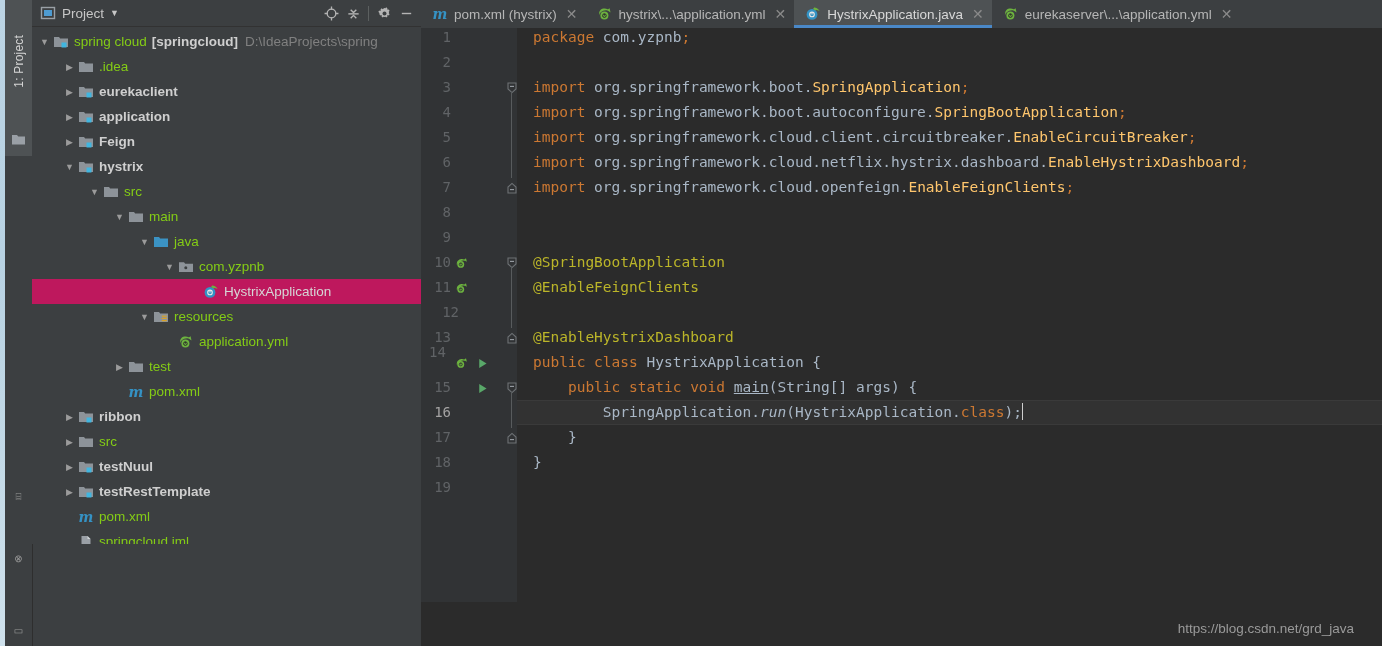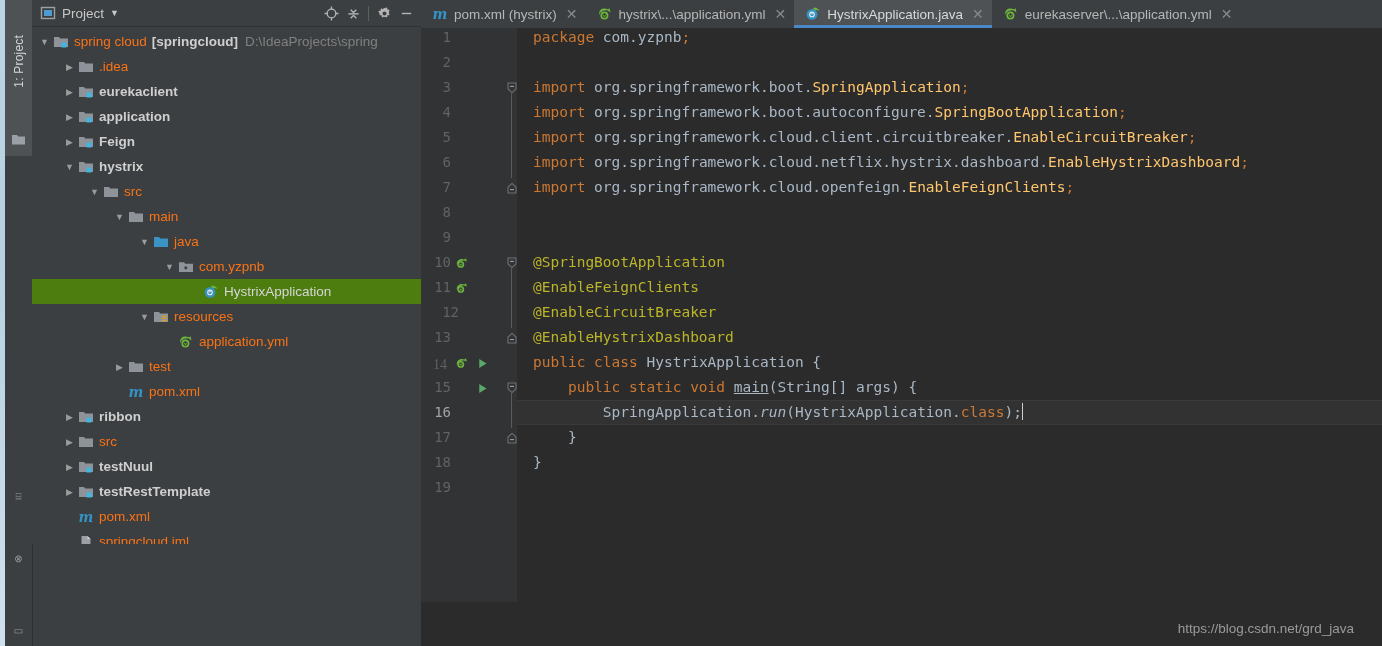--- a/index.html
+++ b/index.html
@@ -36,27 +36,27 @@
   .ph-icon{width:16px;height:16px;margin-right:6px;flex:0 0 auto;}
   .ph-title{font-size:13.5px;color:#c7c7c7;}
   .ph-caret{margin-left:6px;font-size:9px;color:#c7c7c7;}
   .ph-spacer{flex:1 1 auto;}
   .ph-btn{width:22px;height:22px;display:flex;align-items:center;justify-content:center;
     color:#b4b4b4;}
   .ph-sep{width:1px;height:15px;background:#5c6060;margin:0 4px;}
 
   .tree{position:absolute;left:0;top:27px;right:0;bottom:0;overflow:hidden;padding-top:2px;}
   .row{position:relative;height:25px;display:flex;align-items:center;white-space:nowrap;}
-  .row.selected{background:#4d7c0f;}
+  .row.selected{background:#be185d;}
   .arrow{width:13px;height:13px;flex:0 0 auto;margin-right:2px;display:flex;align-items:center;
     justify-content:center;color:#9b9b9b;font-size:9px;}
   .arrow.blank{visibility:hidden;}
   .ico{width:16px;height:16px;flex:0 0 auto;margin-right:5px;display:flex;align-items:center;
     justify-content:center;}
-  .lbl{font-size:13.5px;color:#f97316;}
+  .lbl{font-size:13.5px;color:#84cc16;}
   .lbl.bold{font-weight:bold;color:#cfcfcf;}
   .lbl.dim{color:#808080;font-weight:normal;margin-left:7px;}
   .lbl.sel{color:#d6d6d6;}
 
   
   .editor{position:absolute;left:421px;top:0;right:0;bottom:0;background:#2b2b2b;}
   .tabbar{position:relative;height:28px;background:#3c3f41;display:flex;align-items:stretch;
     overflow:hidden;}
   .tab{position:relative;display:flex;align-items:center;padding:0 8px 0 11px;
     font-size:13.5px;color:#b6b6b6;background:#3c3f41;max-width:330px;}
@@ -455,21 +455,20 @@
           <div class="codeline" style="top: 22px; left: 16px;"></div>
           <div class="codeline" style="top: 47px; left: 16px;"><span class="kw">import</span><span class="pl"> org.springframework.boot.</span><span class="cls">SpringApplication</span><span class="kw">;</span></div>
           <div class="codeline" style="top: 72px; left: 16px;"><span class="kw">import</span><span class="pl"> org.springframework.boot.autoconfigure.</span><span class="cls">SpringBootApplication</span><span class="kw">;</span></div>
           <div class="codeline" style="top: 97px; left: 16px;"><span class="kw">import</span><span class="pl"> org.springframework.cloud.client.circuitbreaker.</span><span class="cls">EnableCircuitBreaker</span><span class="kw">;</span></div>
           <div class="codeline" style="top: 122px; left: 16px;"><span class="kw">import</span><span class="pl"> org.springframework.cloud.netflix.hystrix.dashboard.</span><span class="cls">EnableHystrixDashboard</span><span class="kw">;</span></div>
           <div class="codeline" style="top: 147px; left: 16px;"><span class="kw">import</span><span class="pl"> org.springframework.cloud.openfeign.</span><span class="cls">EnableFeignClients</span><span class="kw">;</span></div>
           <div class="codeline" style="top: 172px; left: 16px;"></div>
           <div class="codeline" style="top: 197px; left: 16px;"></div>
           <div class="codeline" style="top: 222px; left: 16px;"><span class="ann">@SpringBootApplication</span></div>
           <div class="codeline" style="top: 247px; left: 16px;"><span class="ann">@EnableFeignClients</span></div>
-          <div class="codeline" style="top: 272px; left: 16px;"><span class="ann">@EnableCircuitBreaker</span></div>
           <div class="codeline" style="top: 297px; left: 16px;"><span class="ann">@EnableHystrixDashboard</span></div>
           <div class="codeline" style="top: 322px; left: 16px;"><span class="kw">public class </span><span class="ident">HystrixApplication {</span></div>
           <div class="codeline" style="top: 347px; left: 16px;">    <span class="kw">public static void </span><span class="mth">main</span><span class="ident">(String[] args) {</span></div>
           <div class="codeline" style="top: 372px; left: 16px;">        <span class="ident">SpringApplication.</span><span class="itl ident">run</span><span class="ident">(HystrixApplication.</span><span class="kw">class</span><span class="ident">);</span><span class="caret"></span></div>
           <div class="codeline" style="top: 397px; left: 16px;">    <span class="ident">}</span></div>
           <div class="codeline" style="top: 422px; left: 16px;"><span class="ident">}</span></div>
           <div class="codeline" style="top: 447px; left: 16px;"></div>
         </div>
       <div id="gutter-content">
           <div class="ln" style="top: -3px; left: 0px; line-height: 25px; text-align: right; padding-right: 56px;">1</div>
@@ -478,21 +477,21 @@
           <div class="ln" style="top: 72px; left: 0px; line-height: 25px; text-align: right; padding-right: 56px;">4</div>
           <div class="ln" style="top: 97px; left: 0px; line-height: 25px; text-align: right; padding-right: 56px;">5</div>
           <div class="ln" style="top: 122px; left: 0px; line-height: 25px; text-align: right; padding-right: 56px;">6</div>
           <div class="ln" style="top: 147px; left: 0px; line-height: 25px; text-align: right; padding-right: 56px;">7</div>
           <div class="ln" style="top: 172px; left: 0px; line-height: 25px; text-align: right; padding-right: 56px;">8</div>
           <div class="ln" style="top: 197px; left: 0px; line-height: 25px; text-align: right; padding-right: 56px;">9</div>
           <div class="ln" style="top: 222px; left: 0px; line-height: 25px; text-align: right; padding-right: 56px;">10</div>
           <div class="ln" style="top: 247px; left: 0px; line-height: 25px; text-align: right; padding-right: 56px;">11</div>
           <div class="ln" style="top: 272px; left: 8px; line-height: 25px; text-align: right; padding-right: 56px;">12</div>
           <div class="ln" style="top: 297px; left: 0px; line-height: 25px; text-align: right; padding-right: 56px;">13</div>
-          <div class="ln" style="top: 324px; left: 0px; line-height: 25px; text-align: center; padding-right: 56px; font-family: Liberation Serif, serif;">14</div>
+          <div class="ln" style="top: 312px; left: 0px; line-height: 25px; text-align: left; padding-right: 56px;">14</div>
           <div class="ln" style="top: 347px; left: 0px; line-height: 25px; text-align: right; padding-right: 56px;">15</div>
           <div class="ln cur" style="top: 372px; left: 0px; line-height: 25px; text-align: right; padding-right: 56px;">16</div>
           <div class="ln" style="top: 397px; left: 0px; line-height: 25px; text-align: right; padding-right: 56px;">17</div>
           <div class="ln" style="top: 422px; left: 0px; line-height: 25px; text-align: right; padding-right: 56px;">18</div>
           <div class="ln" style="top: 447px; left: 0px; line-height: 25px; text-align: right; padding-right: 56px;">19</div>
           <div class="gmark" style="top: 226px;">
             <svg width="14" height="14" viewBox="0 0 16 16">
               <path d="M2.4 10.6C1.3 7.6 3 4.4 6.2 3.6c2.9-.7 5.6.6 6.9 2.6-2-1.2-4.7-1.5-6.8-.4-2.3 1.2-3.6 3.1-3.9 4.8z" fill="#6db33f"></path>
               <path d="M12.6 2.6l.9 4.1-3.3-2.4z" fill="#6db33f"></path>
               <circle cx="6.6" cy="9.6" r="3.9" fill="#6db33f"></circle>

